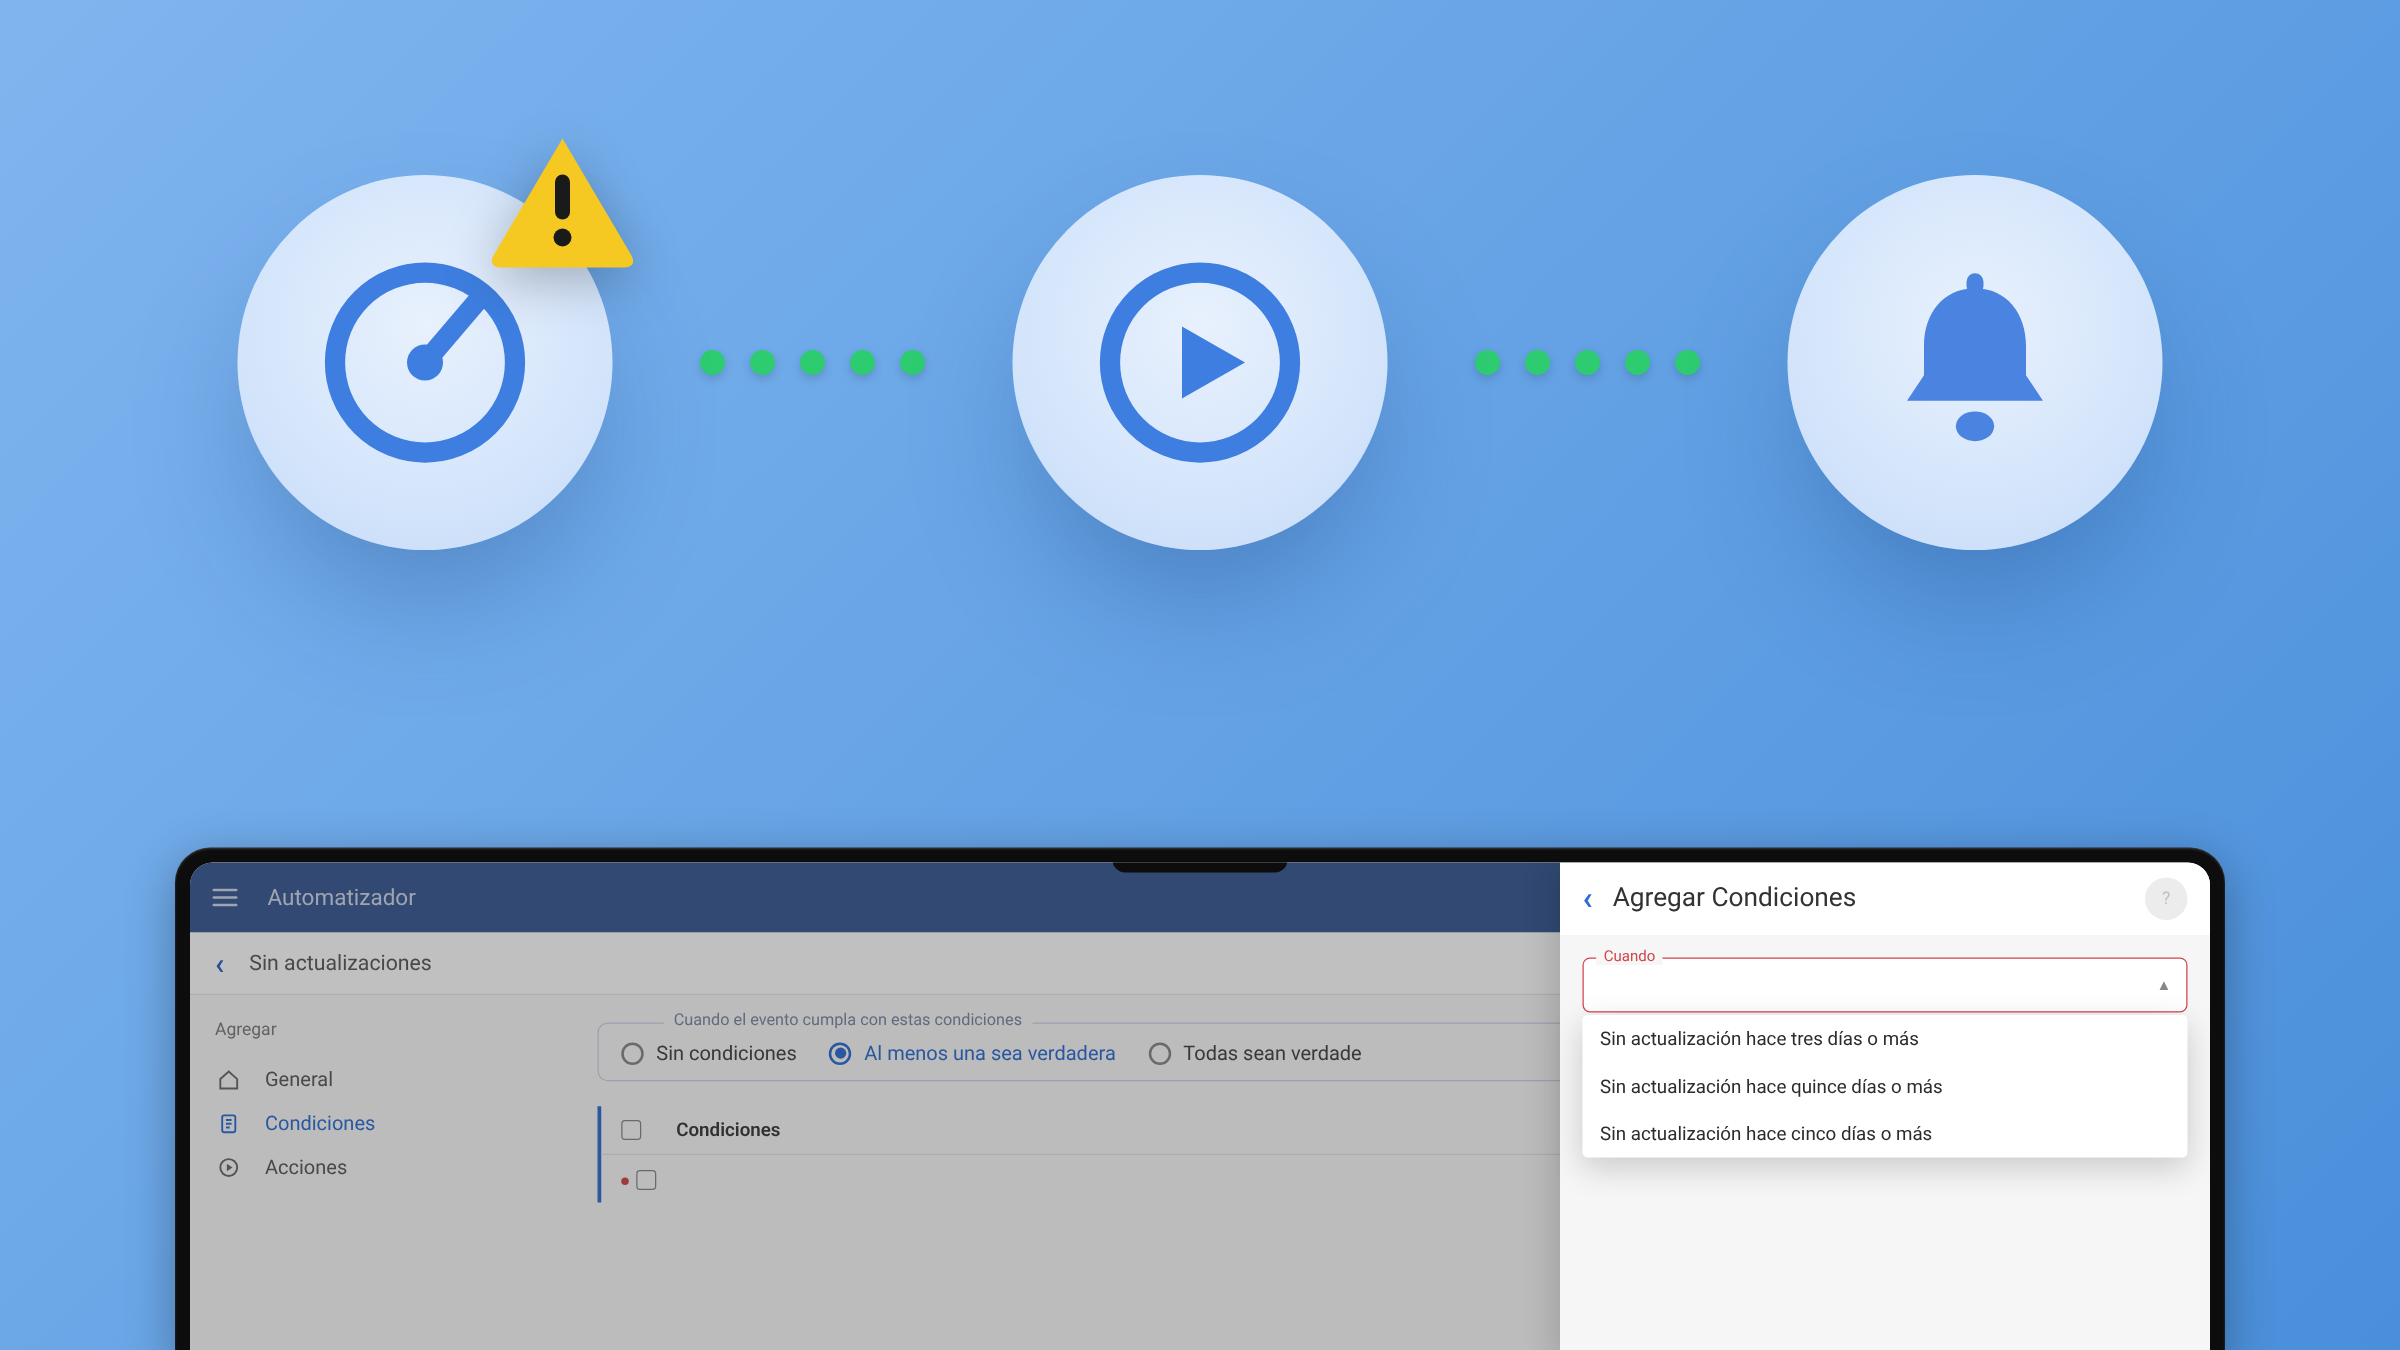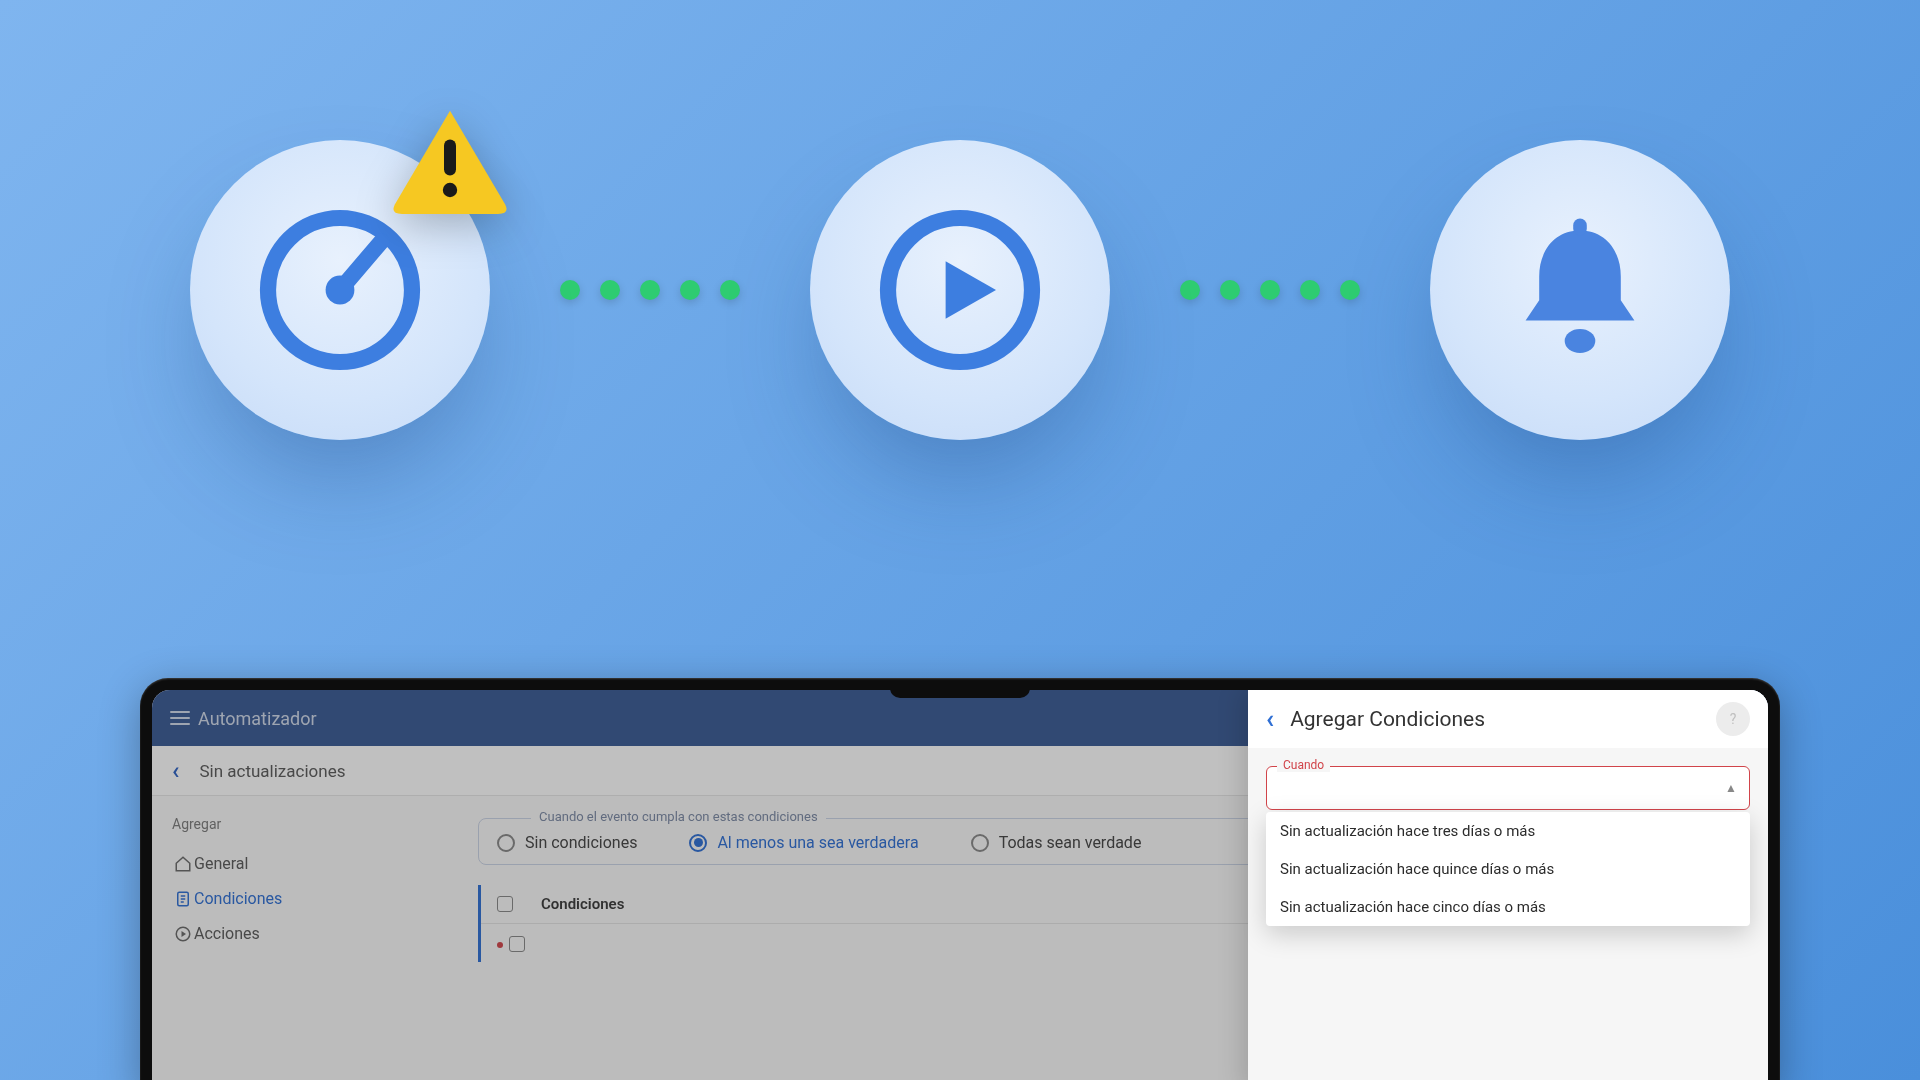--- a/index.html
+++ b/index.html
@@ -103,21 +103,21 @@
     z-index: 5;
     pointer-events: none;
   }
   .app-header {
     background: #3a5a95;
     color: #d0daea;
     height: 56px;
     display: flex;
     align-items: center;
     padding: 0 18px;
-    gap: 8px;
+    gap: 24px;
     font-size: 18px;
   }
   .hamburger {
     display: flex;
     flex-direction: column;
     gap: 4px;
   }
   .hamburger span { width: 20px; height: 2px; background:#d0daea; border-radius:1px; }
 
   .titlebar {
@@ -144,21 +144,21 @@
   .sidebar {
     width: 310px;
     padding: 20px 14px;
     font-size: 16px;
     color: #6a6a6a;
   }
   .sidebar-title { font-size: 14px; color: #7c7c7c; margin-bottom: 14px; padding-left: 6px; }
   .sidebar-item {
     display: flex;
     align-items: center;
-    gap: 0;
+    gap: 18px;
     padding: 8px 6px;
     border-radius: 6px;
     color: #5a5a5a;
   }
   .sidebar-item.active { color: #2f6fd4; }
   .sidebar-item .sicon { width: 22px; display:flex; justify-content:center; }
 
   
   .main {
     flex: 1;
@@ -177,21 +177,21 @@
   .legend {
     position: absolute;
     top: -10px;
     left: 14px;
     background: #fafafa;
     padding: 0 8px;
     font-size: 13px;
     color: #7c8aa5;
     margin-left: 38px;
   }
-  .radio-row { display:flex; gap: 52px; align-items:center; color:#444; font-size:16px;}
+  .radio-row { display:flex; gap: 26px; align-items:center; color:#444; font-size:16px;}
   .radio { display:flex; align-items:center; gap:10px; }
   .radio .ring {
     width:18px;height:18px;border:2px solid #888;border-radius:50%;display:flex;align-items:center;justify-content:center;
   }
   .radio.selected .ring { border-color:#2f6fd4; }
   .radio.selected .ring::after { content:""; width:9px;height:9px;background:#2f6fd4;border-radius:50%; }
   .radio.selected { color:#2f6fd4; }
 
   .table {
     margin-top: 20px;

